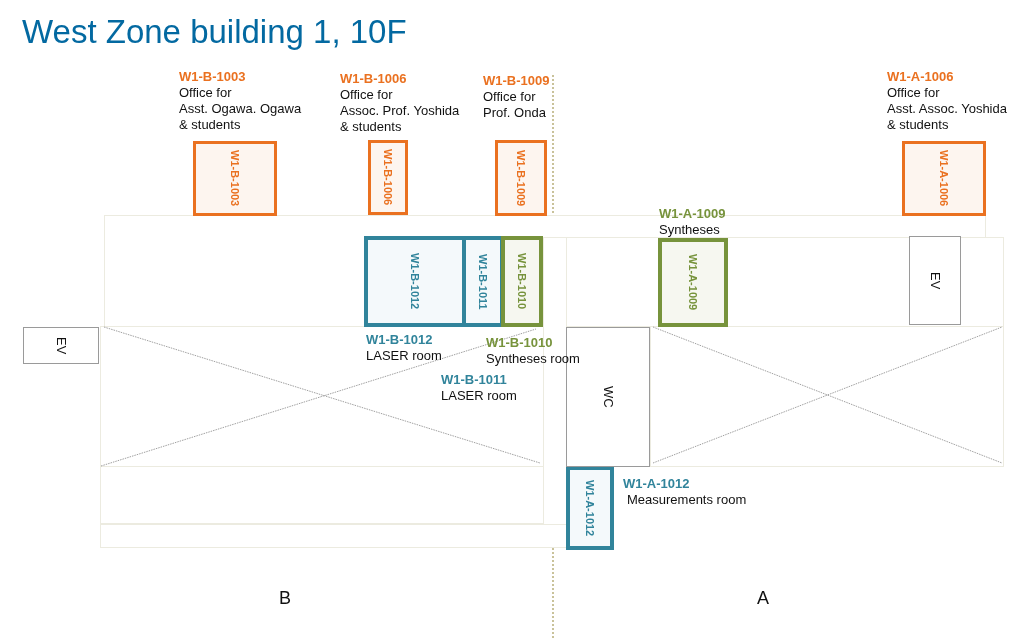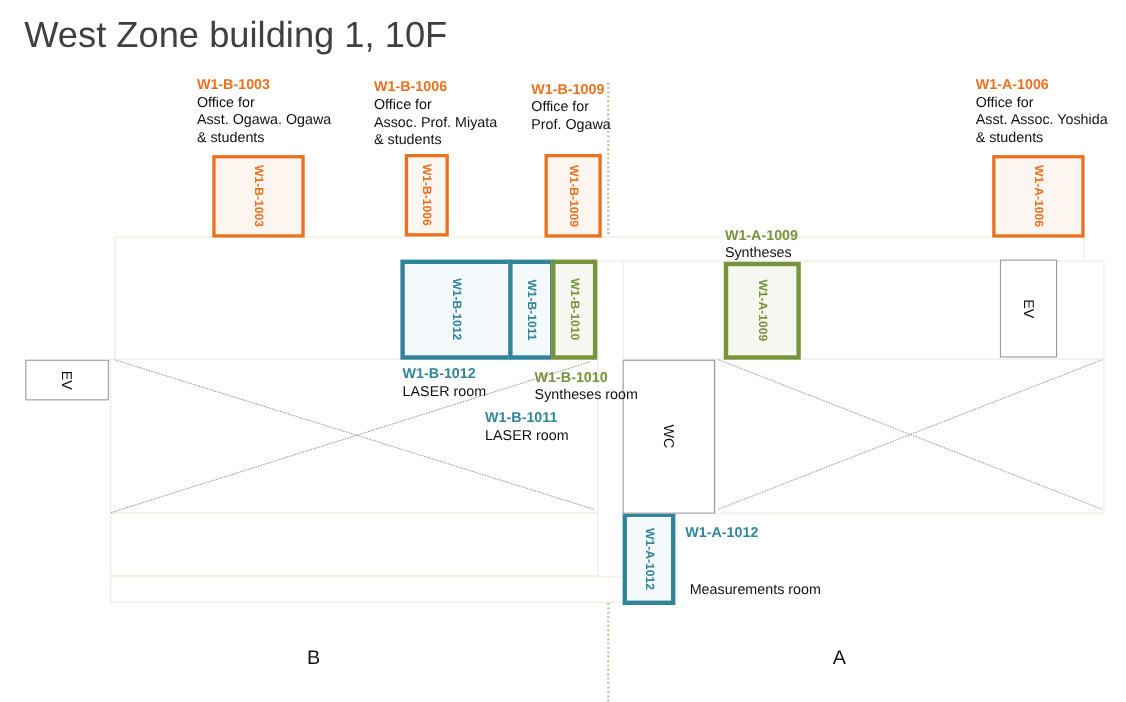--- a/index.html
+++ b/index.html
@@ -1,18 +1,18 @@
 <!DOCTYPE html>
 <html><head>
   <meta charset="utf-8">
   <style>
     html, body { margin: 0; padding: 0; background: #ffffff; }
     body { width: 1024px; height: 638px; position: relative; overflow: hidden; font-family: "Liberation Sans", sans-serif; }
     .abs { position: absolute; }
-    .title { left: 22px; top: 12px; font-size: 33px; color: #404040; white-space: nowrap; line-height: 40px; }
+    .title { left: 22px; top: 12px; font-size: 33px; color: #0369a1; white-space: nowrap; line-height: 40px; }
     .outline { position: absolute; border: 1px solid #ecebe0; background: #fff; box-sizing: border-box; }
     .room { position: absolute; box-sizing: border-box; display: flex; align-items: center; justify-content: center; }
     .room .vlabel { writing-mode: vertical-rl; font-weight: bold; font-size: 11px; white-space: nowrap; }
     .orange { border: 3px solid #ea7120; background: #fdf5ef; color: #ea7120; }
     .teal { border: 4px solid #31849b; background: #f4f9fb; color: #31849b; }
     .green { border: 4px solid #77933c; background: #f6f7f0; color: #77933c; }
     .plain { border: 1px solid #9a9a9a; background: #fff; color: #111; }
     .plain .vlabel { font-weight: normal; font-size: 13px; }
     .label { position: absolute; font-size: 13px; line-height: 16px; color: #111; white-space: nowrap; }
     .label .code { font-weight: bold; font-size: 13px; }
@@ -85,27 +85,27 @@
 
 <div class="label" style="left:179px;top:69px;">
   <div class="code c-orange">W1-B-1003</div>
   <div>Office for</div>
   <div>Asst. Ogawa. Ogawa</div>
   <div>&amp; students</div>
 </div>
 <div class="label" style="left:340px;top:71px;">
   <div class="code c-orange">W1-B-1006</div>
   <div>Office for</div>
-  <div>Assoc. Prof. Miyata</div>
+  <div>Assoc. Prof. Yoshida</div>
   <div>&amp; students</div>
 </div>
 <div class="label" style="left:483px;top:73px;">
   <div class="code c-orange">W1-B-1009</div>
   <div>Office for</div>
-  <div>Prof. Ogawa</div>
+  <div>Prof. Onda</div>
 </div>
 <div class="label" style="left:887px;top:69px;">
   <div class="code c-orange">W1-A-1006</div>
   <div>Office for</div>
   <div>Asst. Assoc. Yoshida</div>
   <div>&amp; students</div>
 </div>
 <div class="label" style="left:659px;top:206px;">
   <div class="code c-green">W1-A-1009</div>
   <div>Syntheses</div>
@@ -117,17 +117,17 @@
 <div class="label" style="left:486px;top:335px;">
   <div class="code c-green">W1-B-1010</div>
   <div>Syntheses room</div>
 </div>
 <div class="label" style="left:441px;top:372px;">
   <div class="code c-teal">W1-B-1011</div>
   <div>LASER room</div>
 </div>
 <div class="label" style="left:623px;top:476px;">
   <div class="code c-teal">W1-A-1012</div>
-  <div style="padding-left:4px;margin-top:36px;">Measurements room</div>
+  <div style="padding-left:4px;">Measurements room</div>
 </div>
 
 <div class="zone" style="left:279px;top:588px;">B</div>
 <div class="zone" style="left:757px;top:588px;">A</div>
 
 </body></html>

